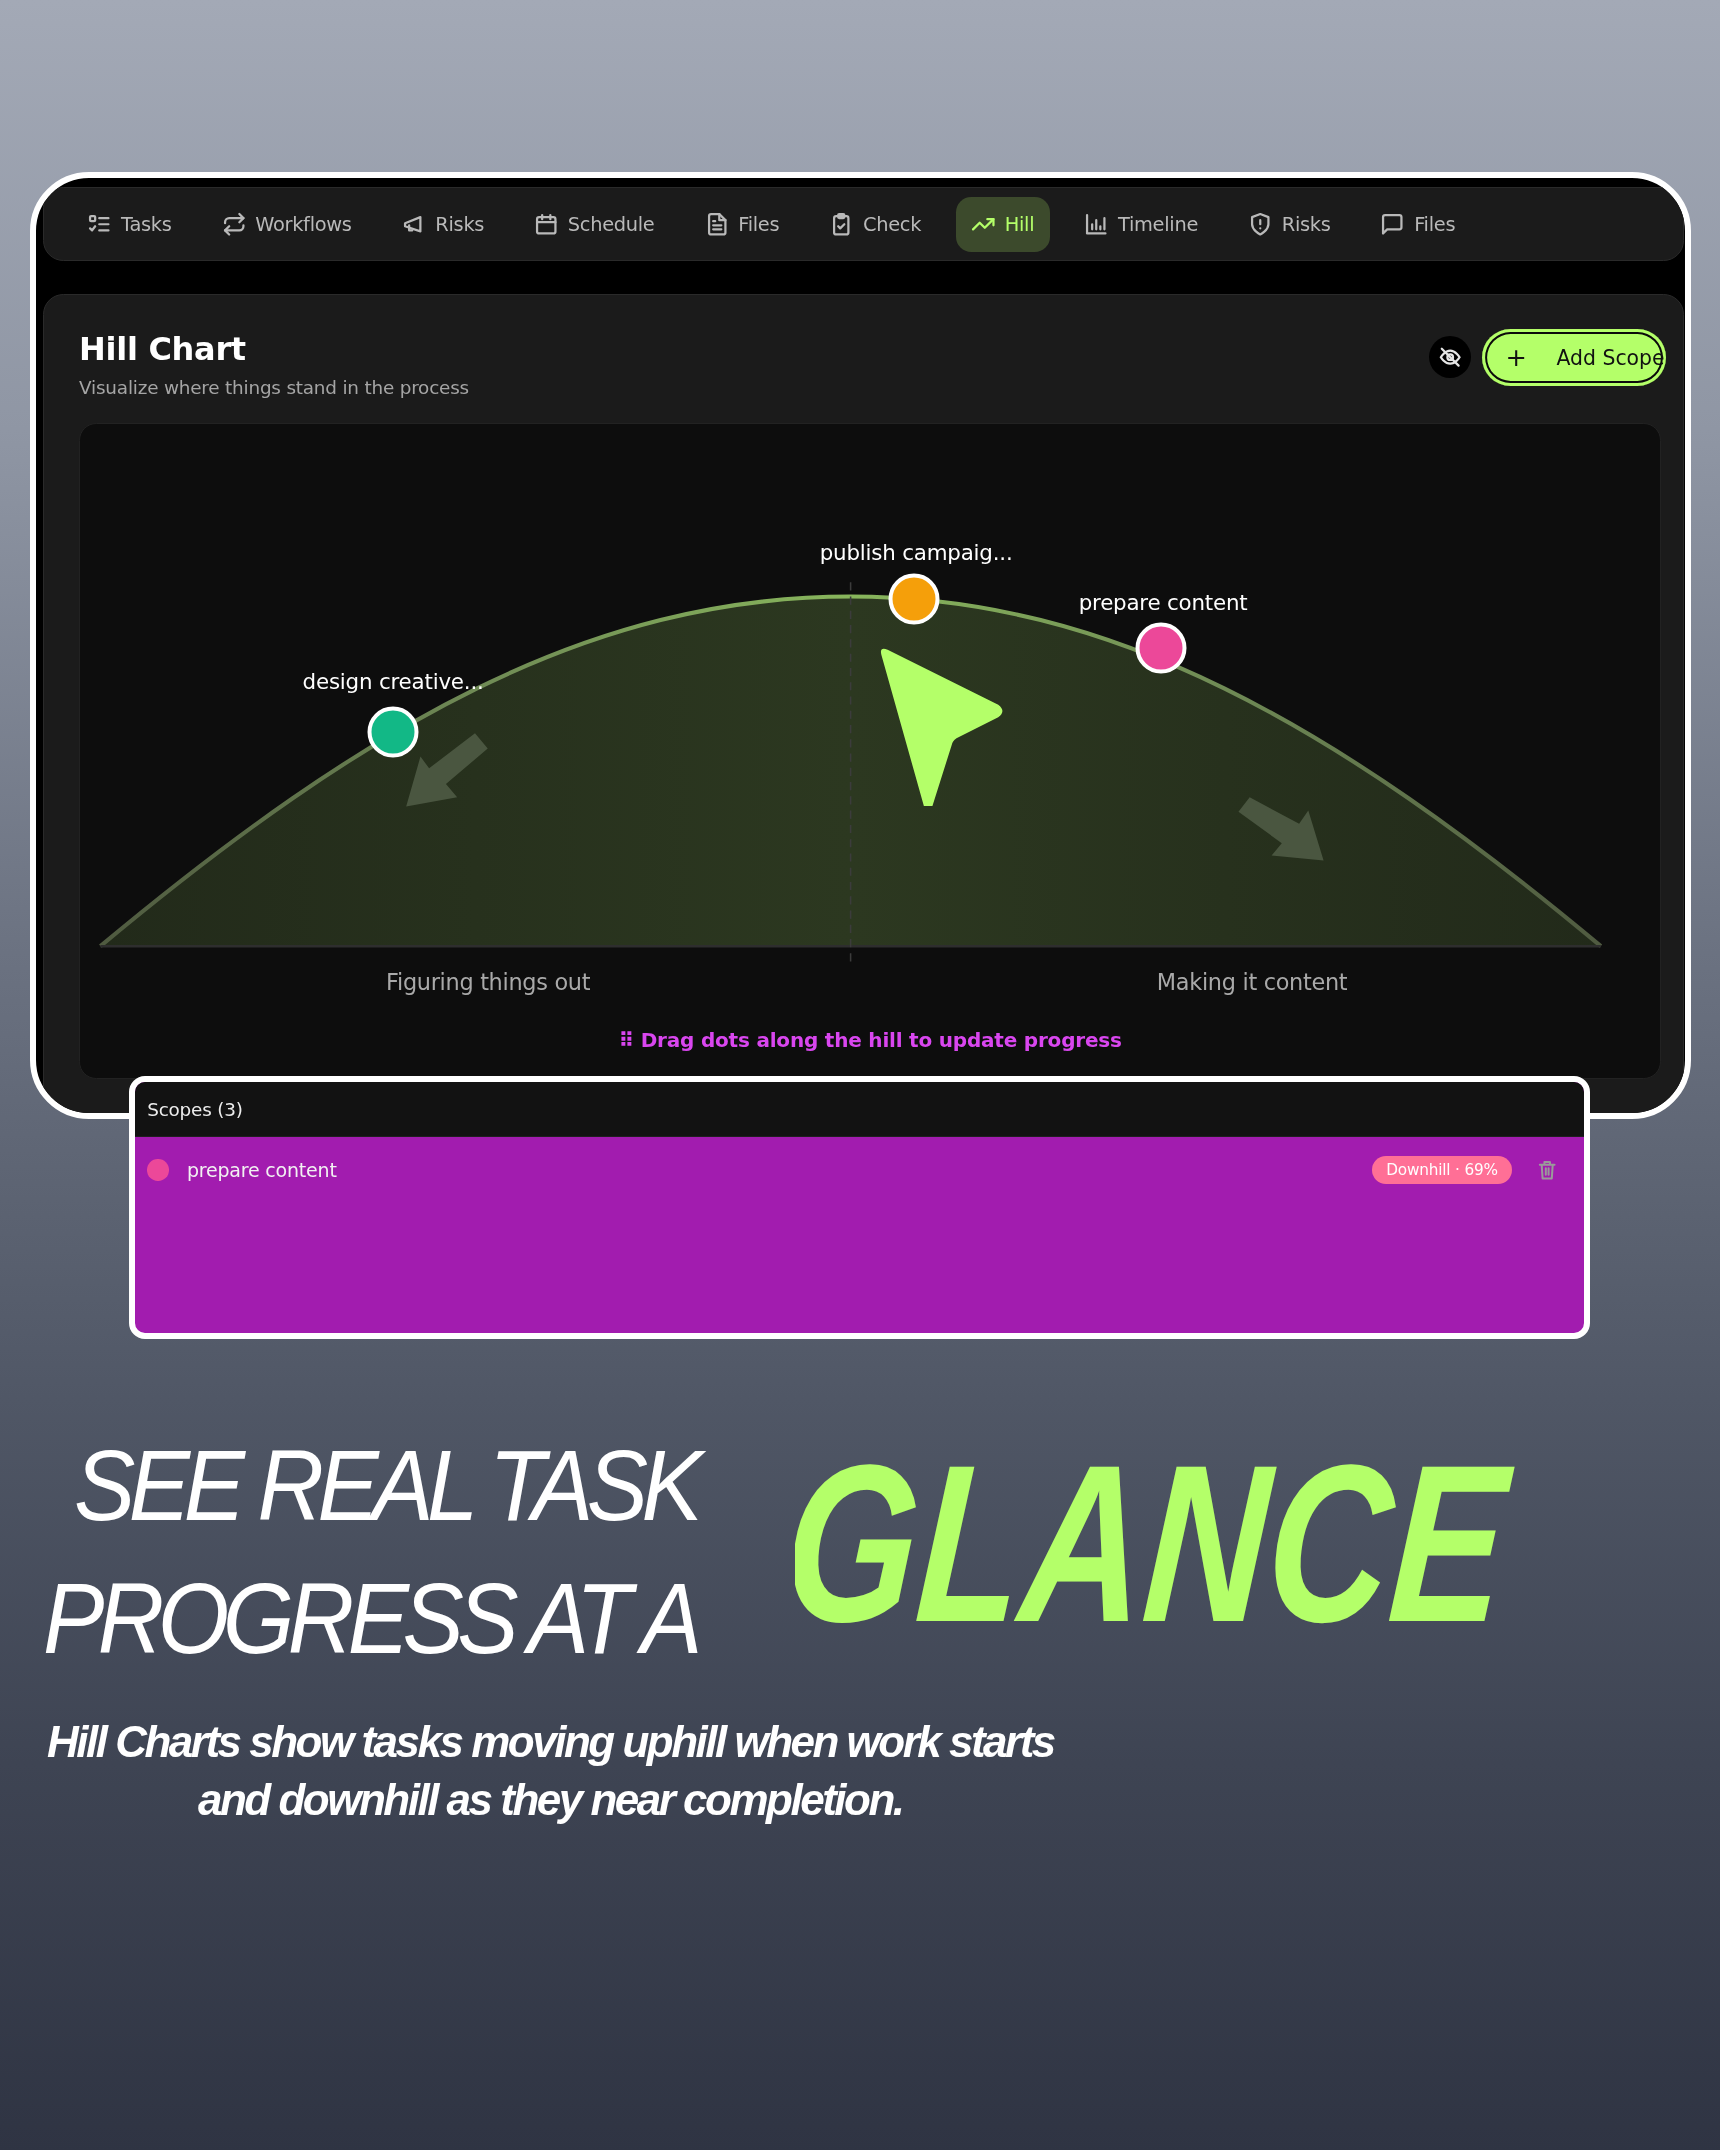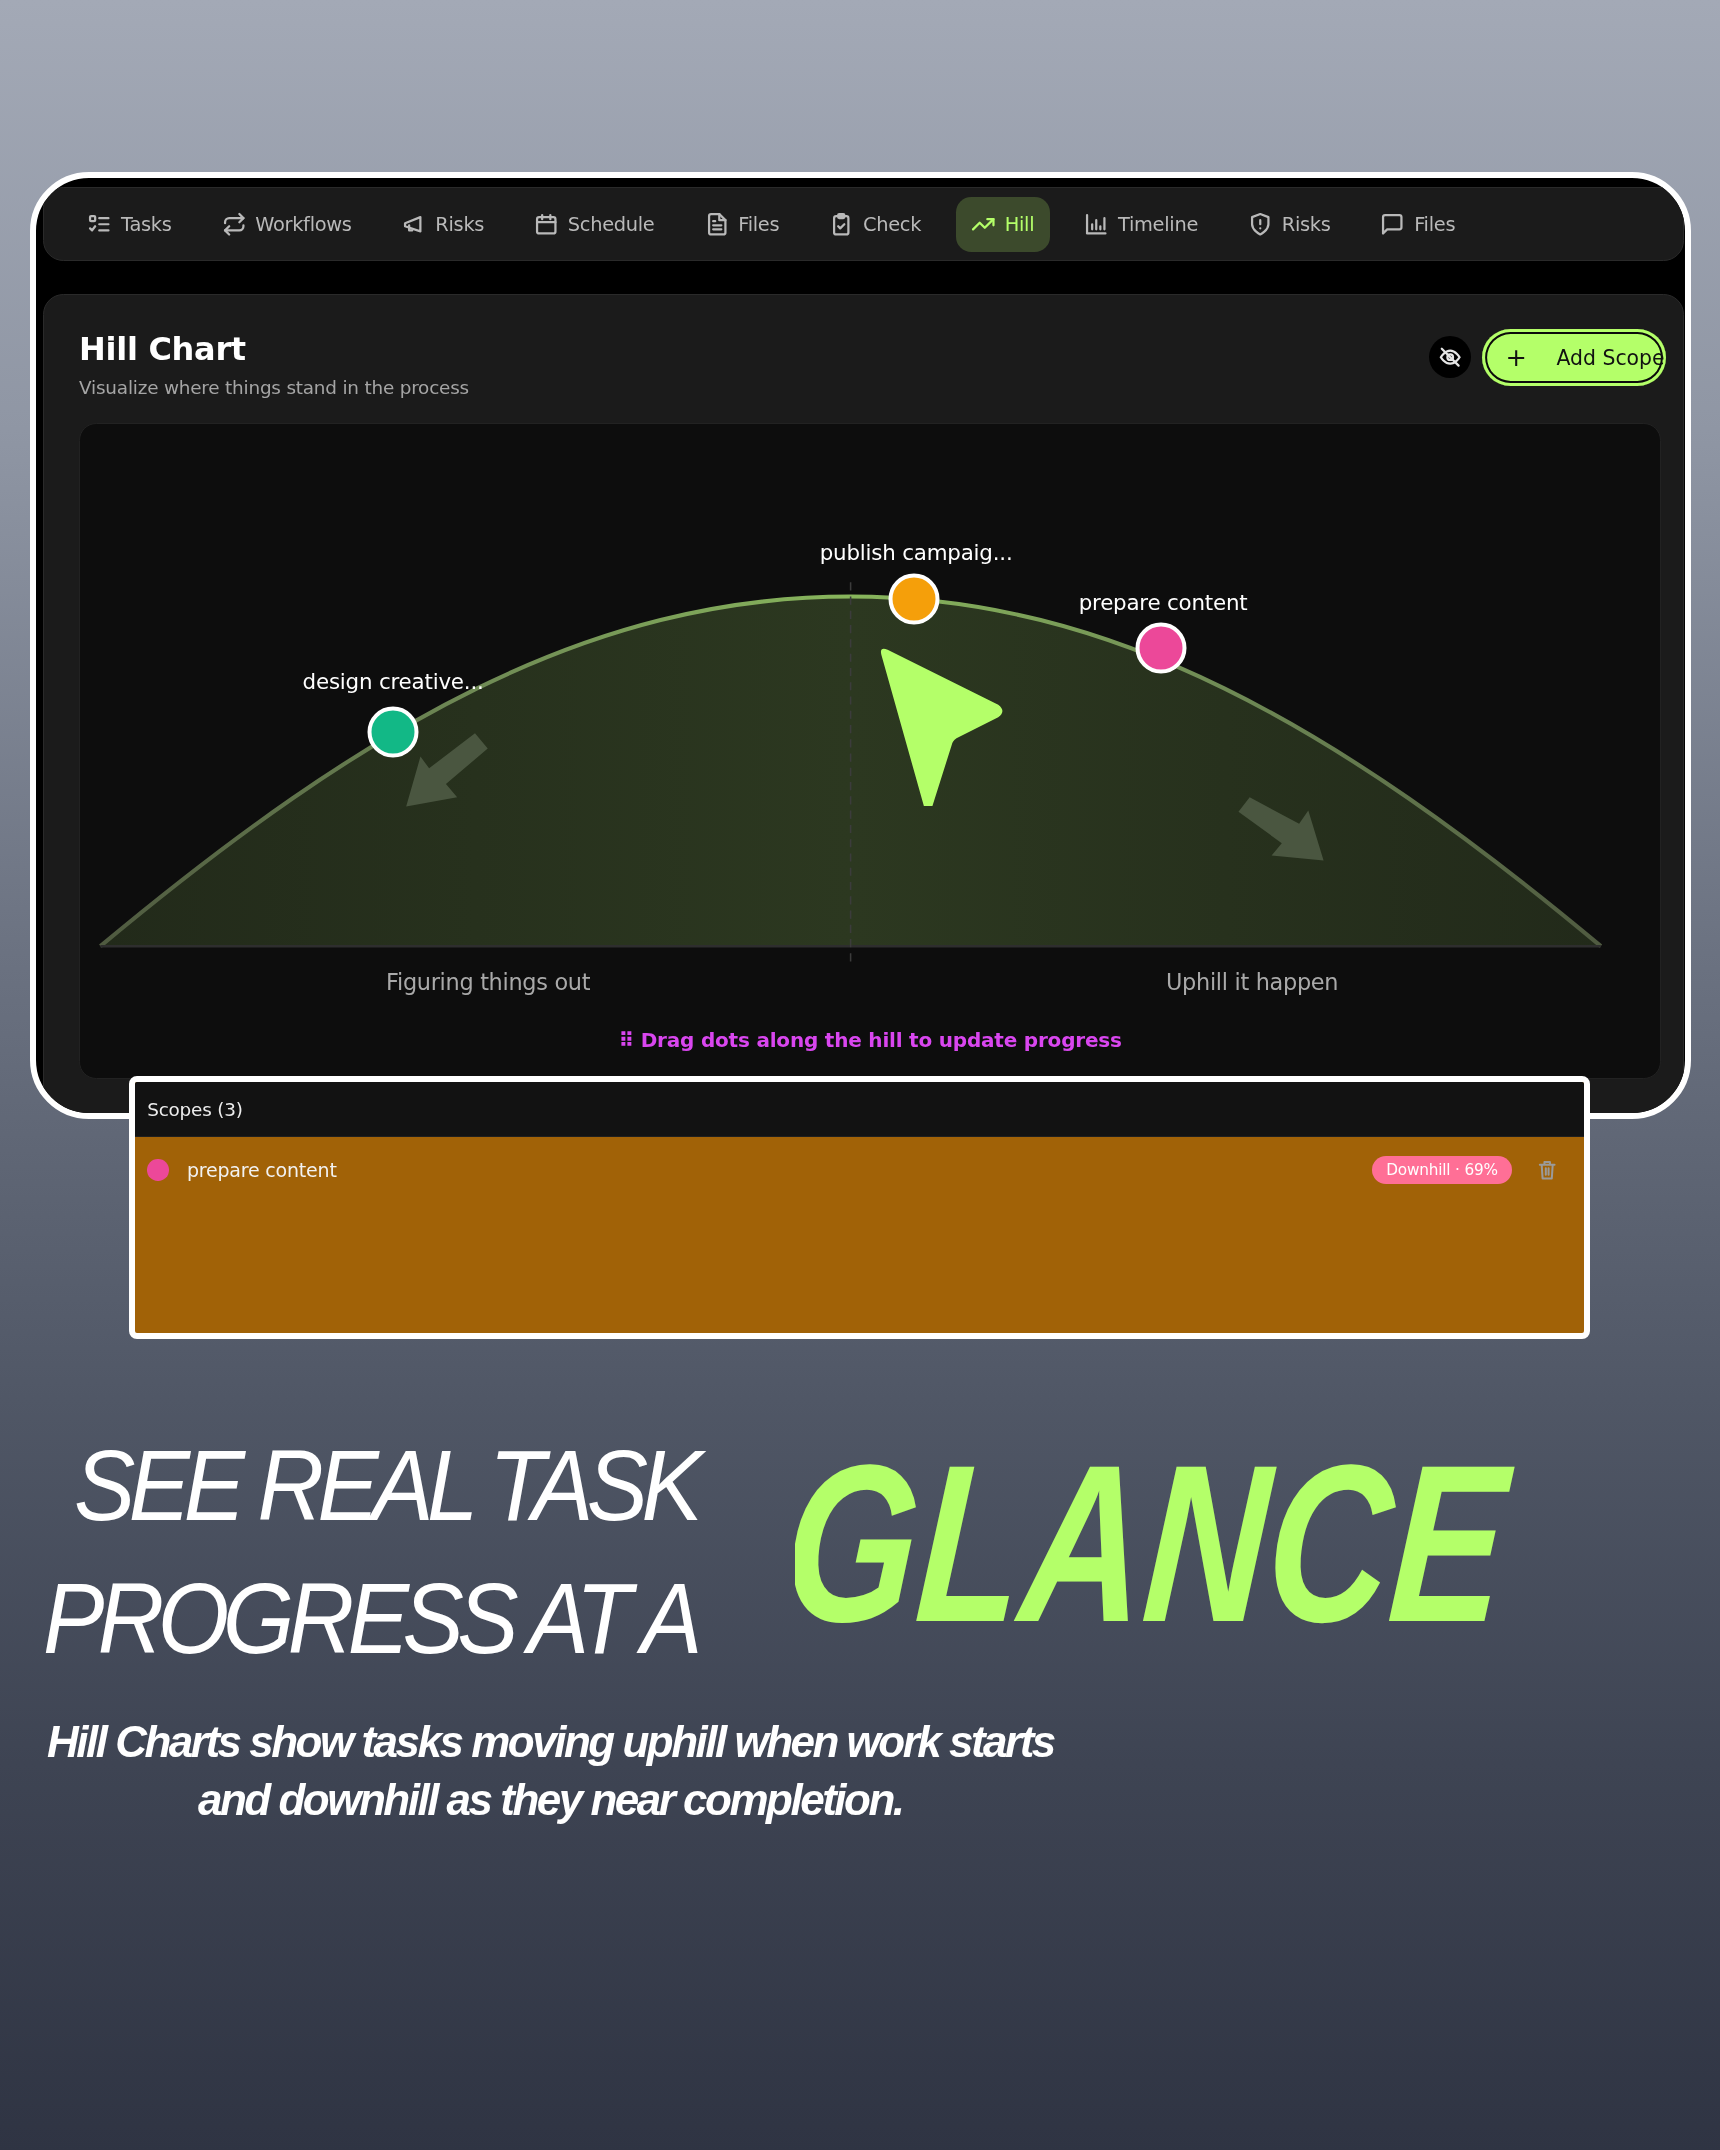--- a/index.html
+++ b/index.html
@@ -64,21 +64,21 @@
     position: absolute; width: 51px; height: 51px; border-radius: 50%;
     border: 4.6px solid #fff; transform: translate(-50%, -50%); cursor: grab;
   }
   .axis-label { position: absolute; font-size: 22.4px; color: #a9a9a9; transform: translateX(-50%); white-space: nowrap; letter-spacing: -0.3px; }
   .drag-hint { position: absolute; left: 50%; transform: translateX(-50%); font-size: 20px; color: #d946ef; white-space: nowrap; letter-spacing: -0.2px; font-weight: bold; }
   .cursor-icon { position: absolute; left: 873px; top: 638px; width: 168px; height: 168px; }
 
   
   .scopes {
     position: absolute; left: 129px; top: 1076px; width: 1461px; height: 263px;
-    border: 6.1px solid #fff; border-radius: 8px; background: #a16207; overflow: hidden;
+    border: 6.1px solid #fff; border-radius: 16px; background: #a21caf; overflow: hidden;
   }
   .scopes-head {
     height: 55px; background: #121212; display: flex; align-items: center; padding-left: 12.2px;
     font-size: 18.4px; color: #ececec; border-bottom: 1.5px solid #1f1f1f; letter-spacing: -0.2px;
   }
   .scope-row {
     height: 66px; display: flex; align-items: center; padding-left: 12.2px; padding-right: 28px;
     border-bottom: 1.5px solid #1c1c1c;
   }
   .scope-row:last-child { border-bottom: none; }
@@ -234,21 +234,21 @@
       <div class="dot-label" style="left:313px; top:245px;">design creative...</div>
       <div class="dot" style="left:313px; top:308px; background:#12b886;"></div>
 
       <div class="dot-label" style="left:836px; top:116px;">publish campaig...</div>
       <div class="dot" style="left:834px; top:175px; background:#f59f0a;"></div>
 
       <div class="dot-label" style="left:1083px; top:166px;">prepare content</div>
       <div class="dot" style="left:1081px; top:224px; background:#ec4899;"></div>
 
       <div class="axis-label" style="left:408px; top:545px;">Figuring things out</div>
-      <div class="axis-label" style="left:1172px; top:545px;">Uphill it happen</div>
+      <div class="axis-label" style="left:1172px; top:545px;">Making it content</div>
 
       <div class="drag-hint" style="top:604px;">
         <span>⠿ </span><span>Drag dots along the hill to update progress</span>
       </div>
     </div>
   </div>
 </div>
 
 <svg class="cursor-icon" viewBox="0 0 330 330">
   <path d="M20 30 Q15 10 35 18 L300 150 Q320 165 300 180 L200 230 Q190 236 188 248 L140 400 Q132 420 124 400 Z" fill="#b4ff69" transform="scale(0.82) translate(0,10)"></path>

